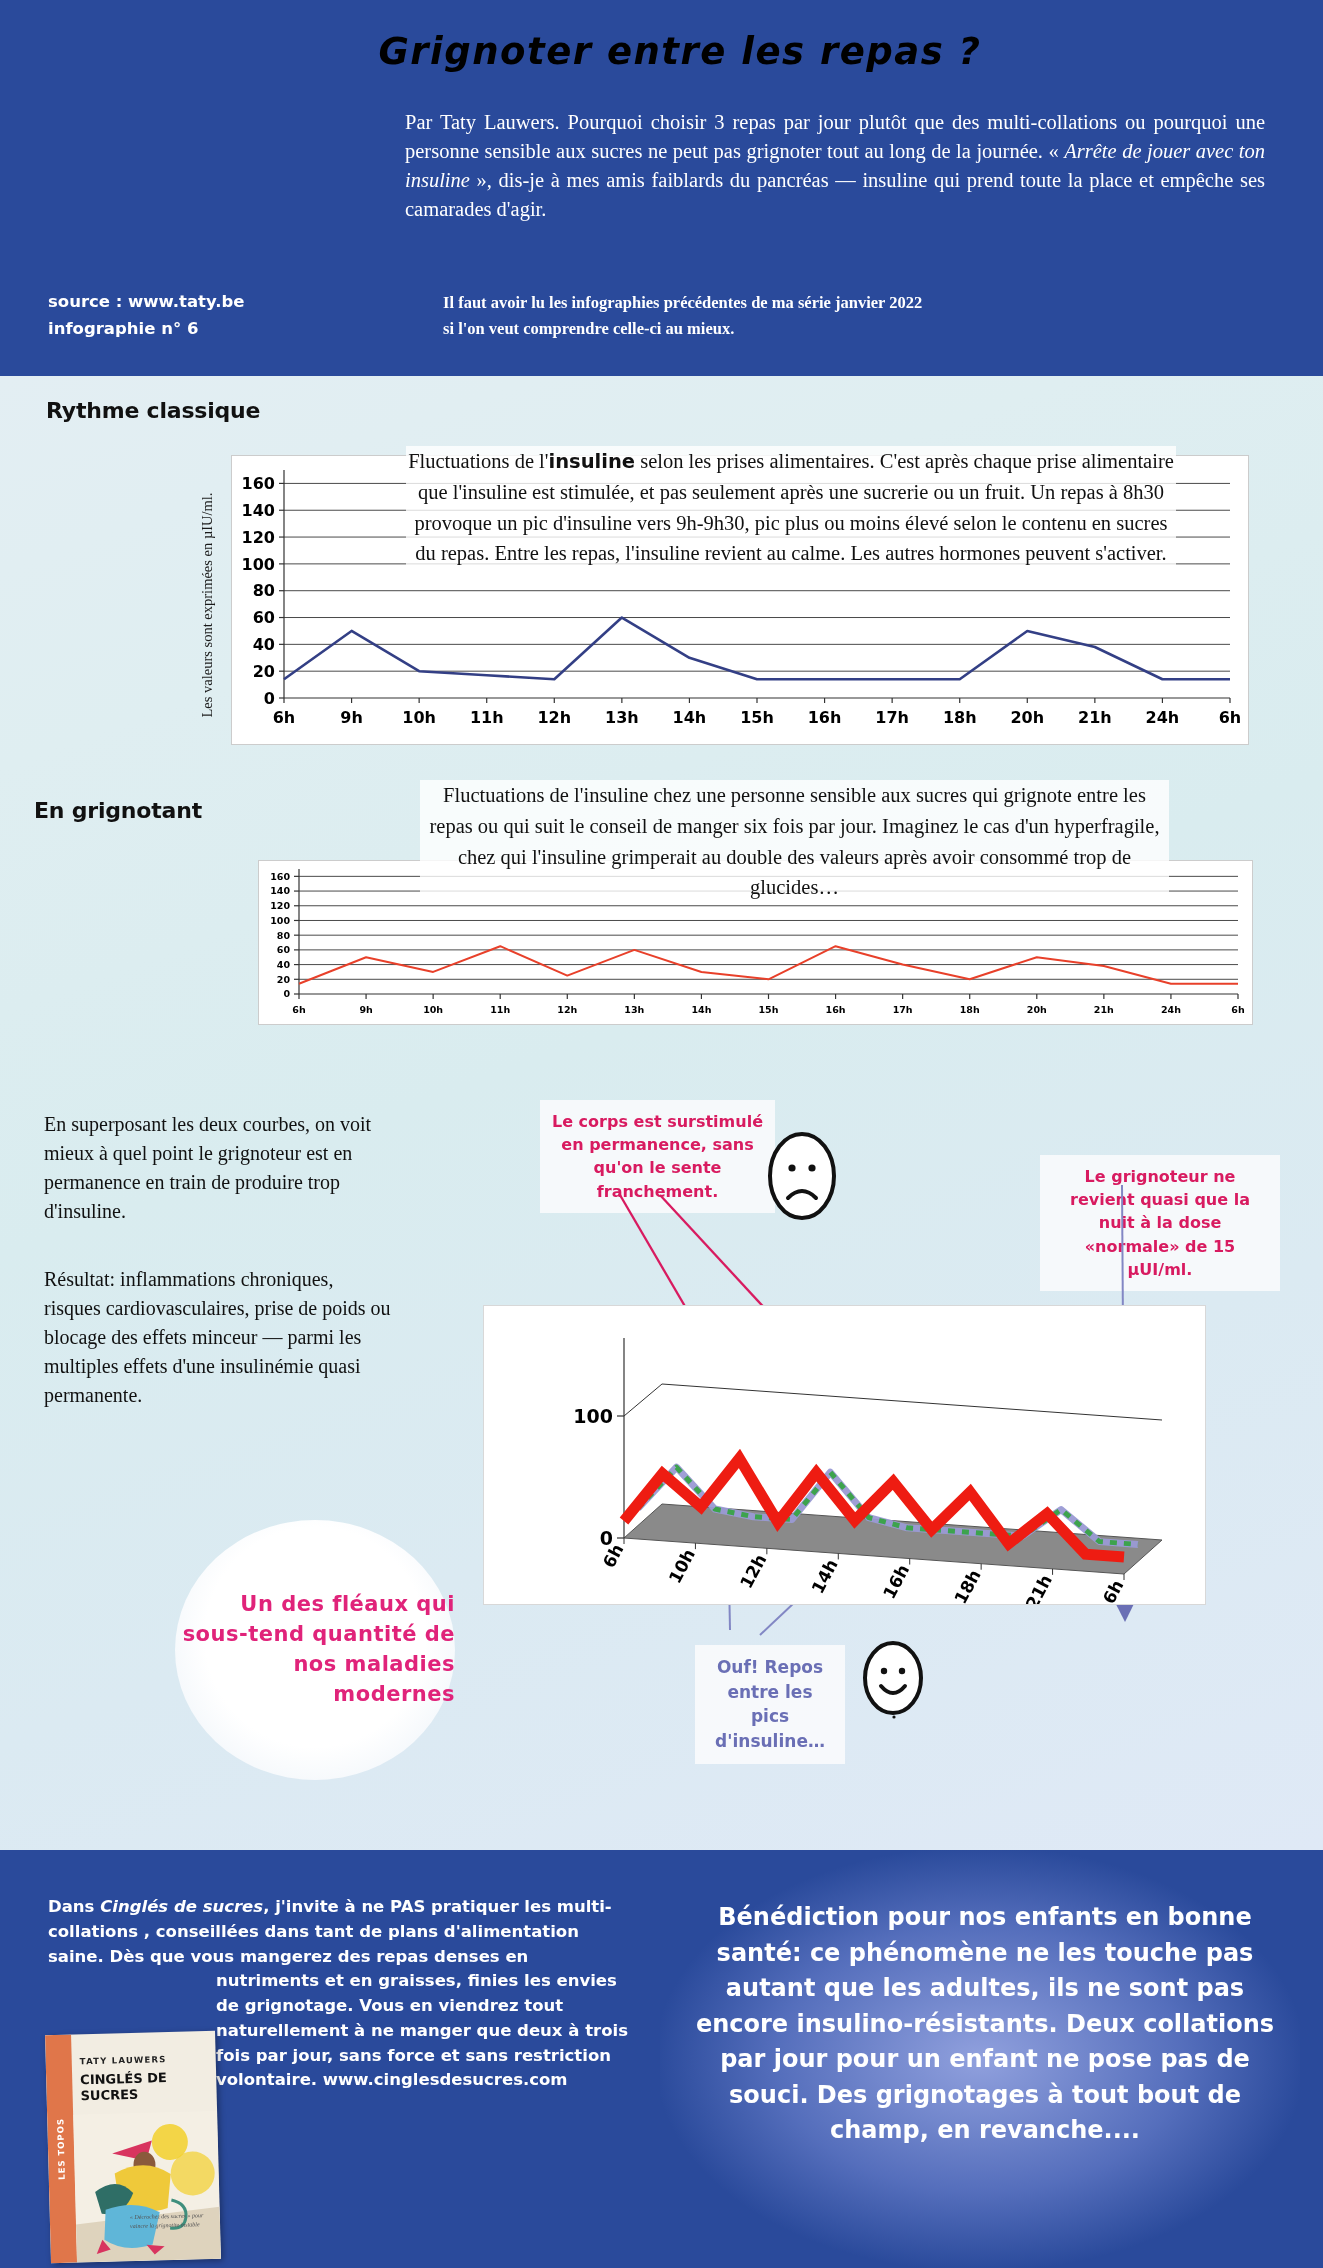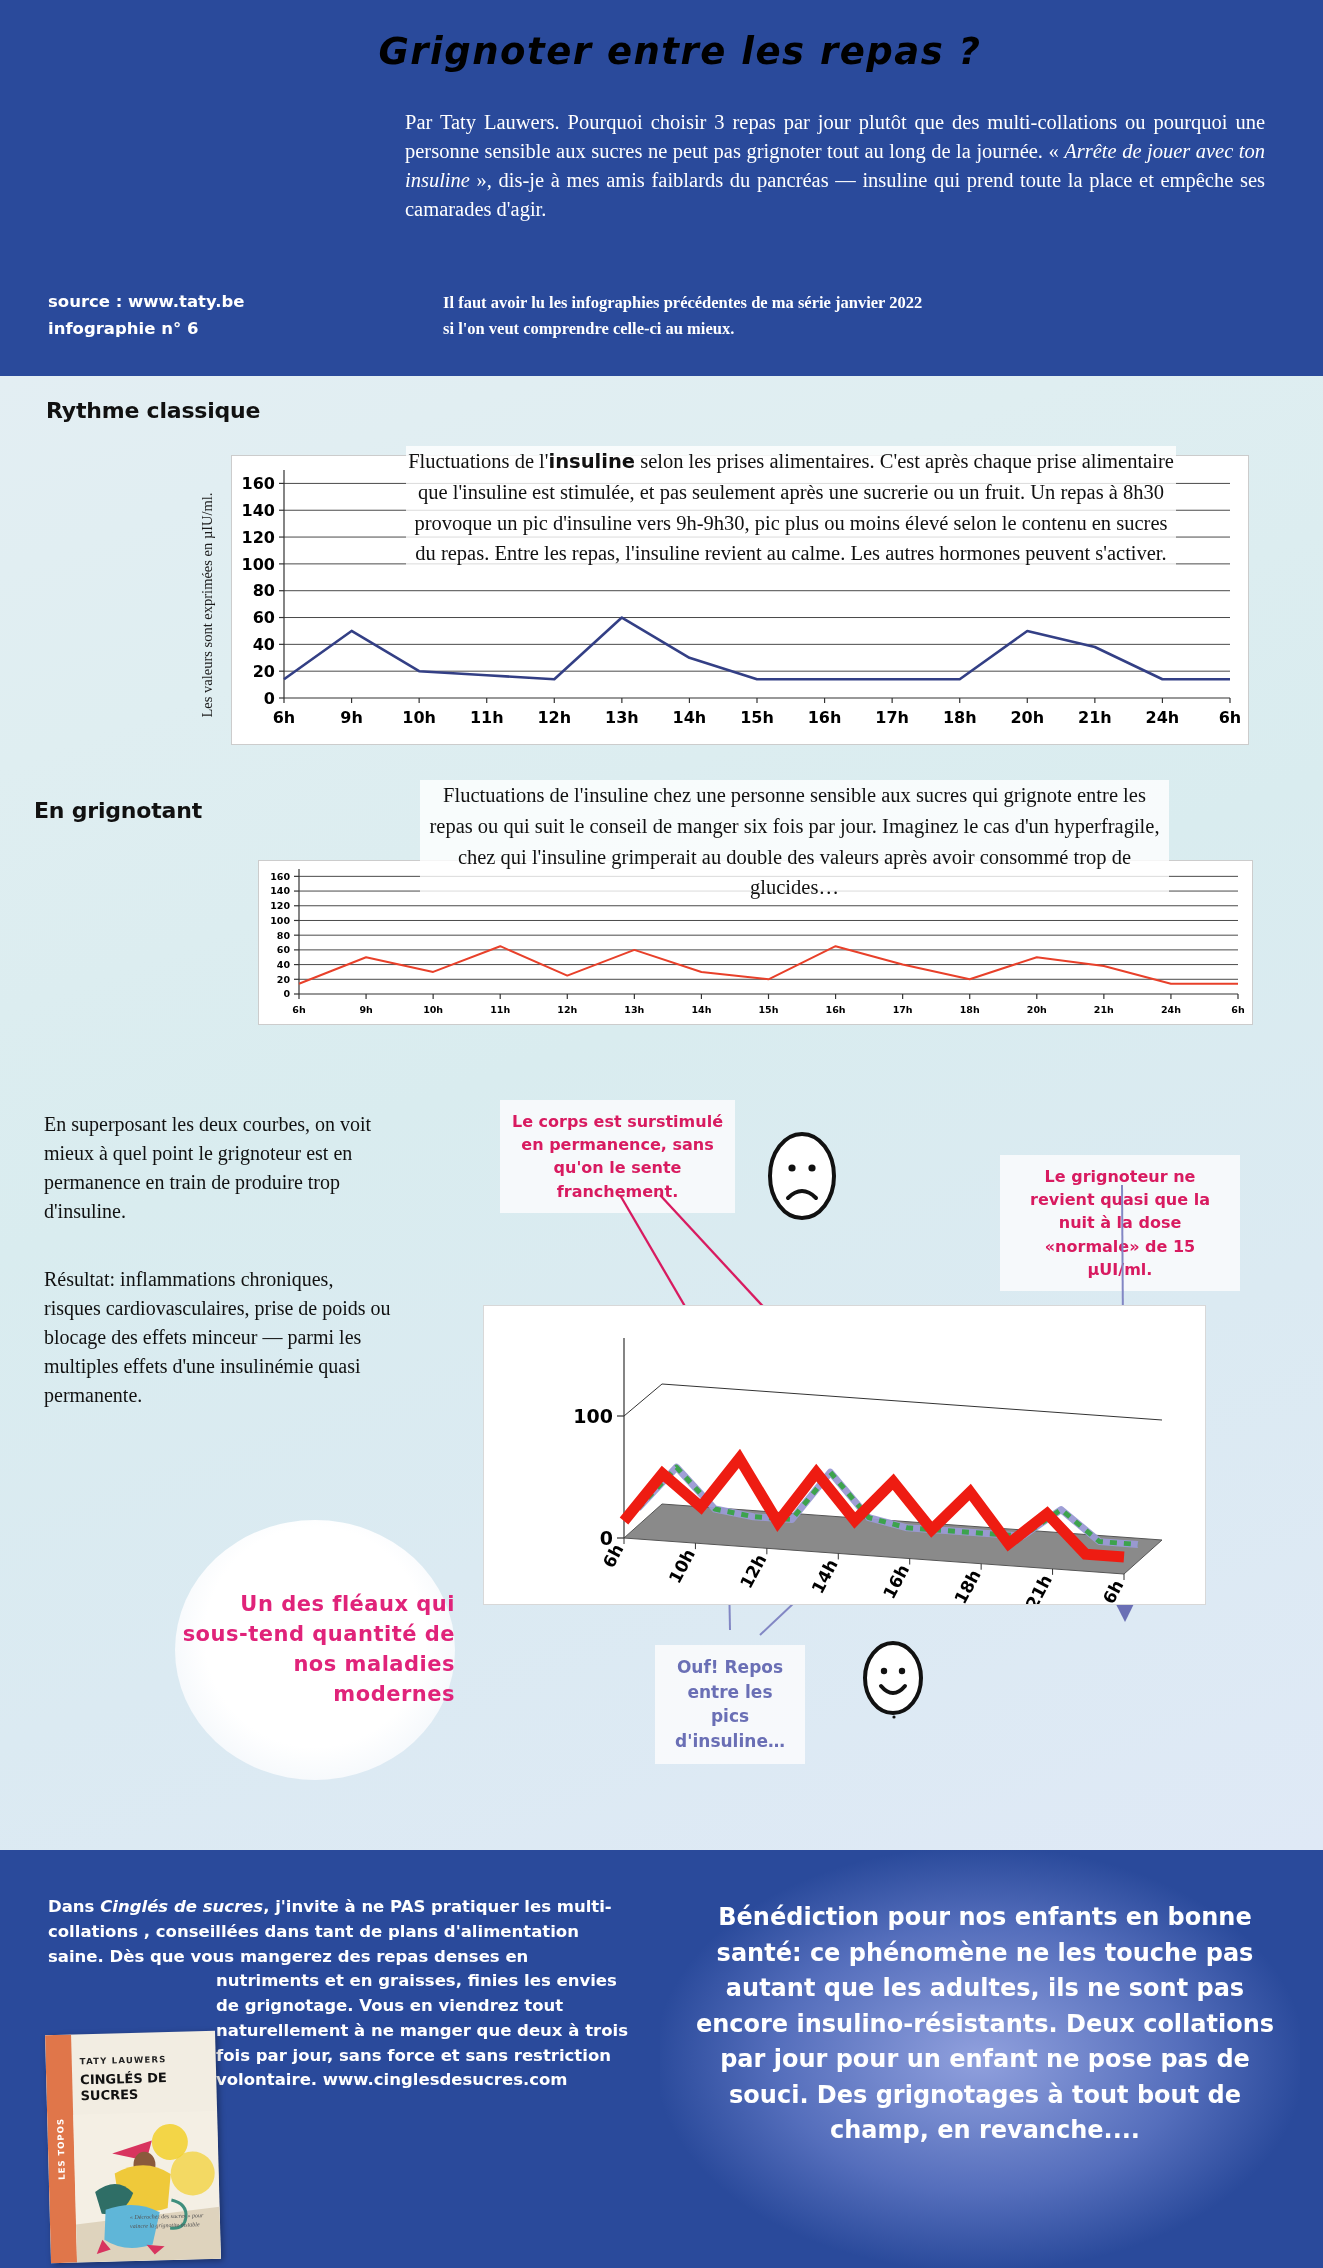--- a/index.html
+++ b/index.html
@@ -91,20 +91,21 @@
   }
   #comm1 { top: 1110px; }
   #comm2 { top: 1265px; }
 
   
   .callout {
     position: absolute; text-align: center; line-height: 1.45;
     font-family: "DejaVu Sans", sans-serif; font-weight: bold;
     background: rgba(248,250,252,0.92);
     padding: 10px 12px;
+    margin-left: 40px;
   }
   .callout.pink { color: #d81b60; }
   .callout.violet { color: #6a6fb5; }
   #callout-surstimule { left: 500px; top: 1100px; width: 235px; font-size: 16px; }
   #callout-nuit { left: 1000px; top: 1155px; width: 240px; font-size: 16px; }
   #callout-ouf { left: 655px; top: 1645px; width: 150px; font-size: 17px; }
 
   
   #bubble-fleaux {
     position: absolute; left: 175px; top: 1520px; width: 280px; height: 260px;

